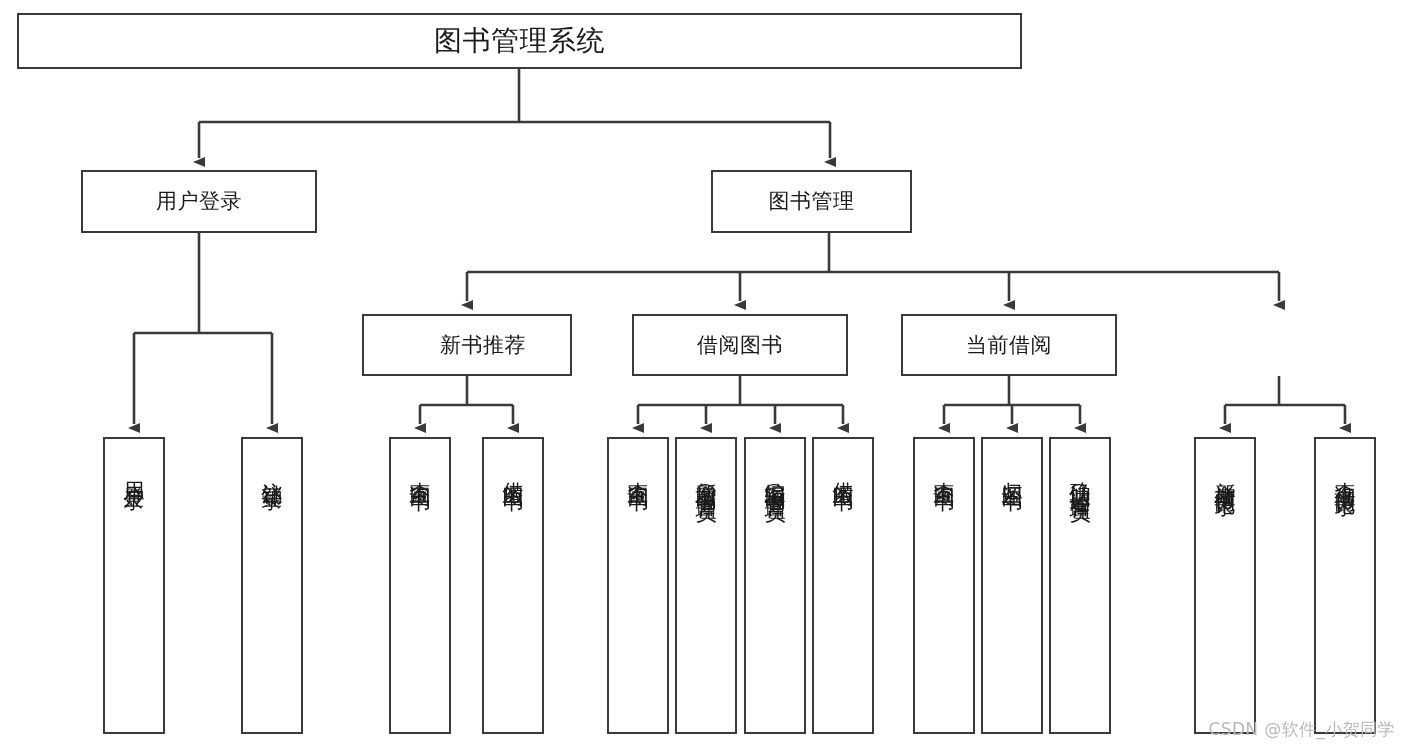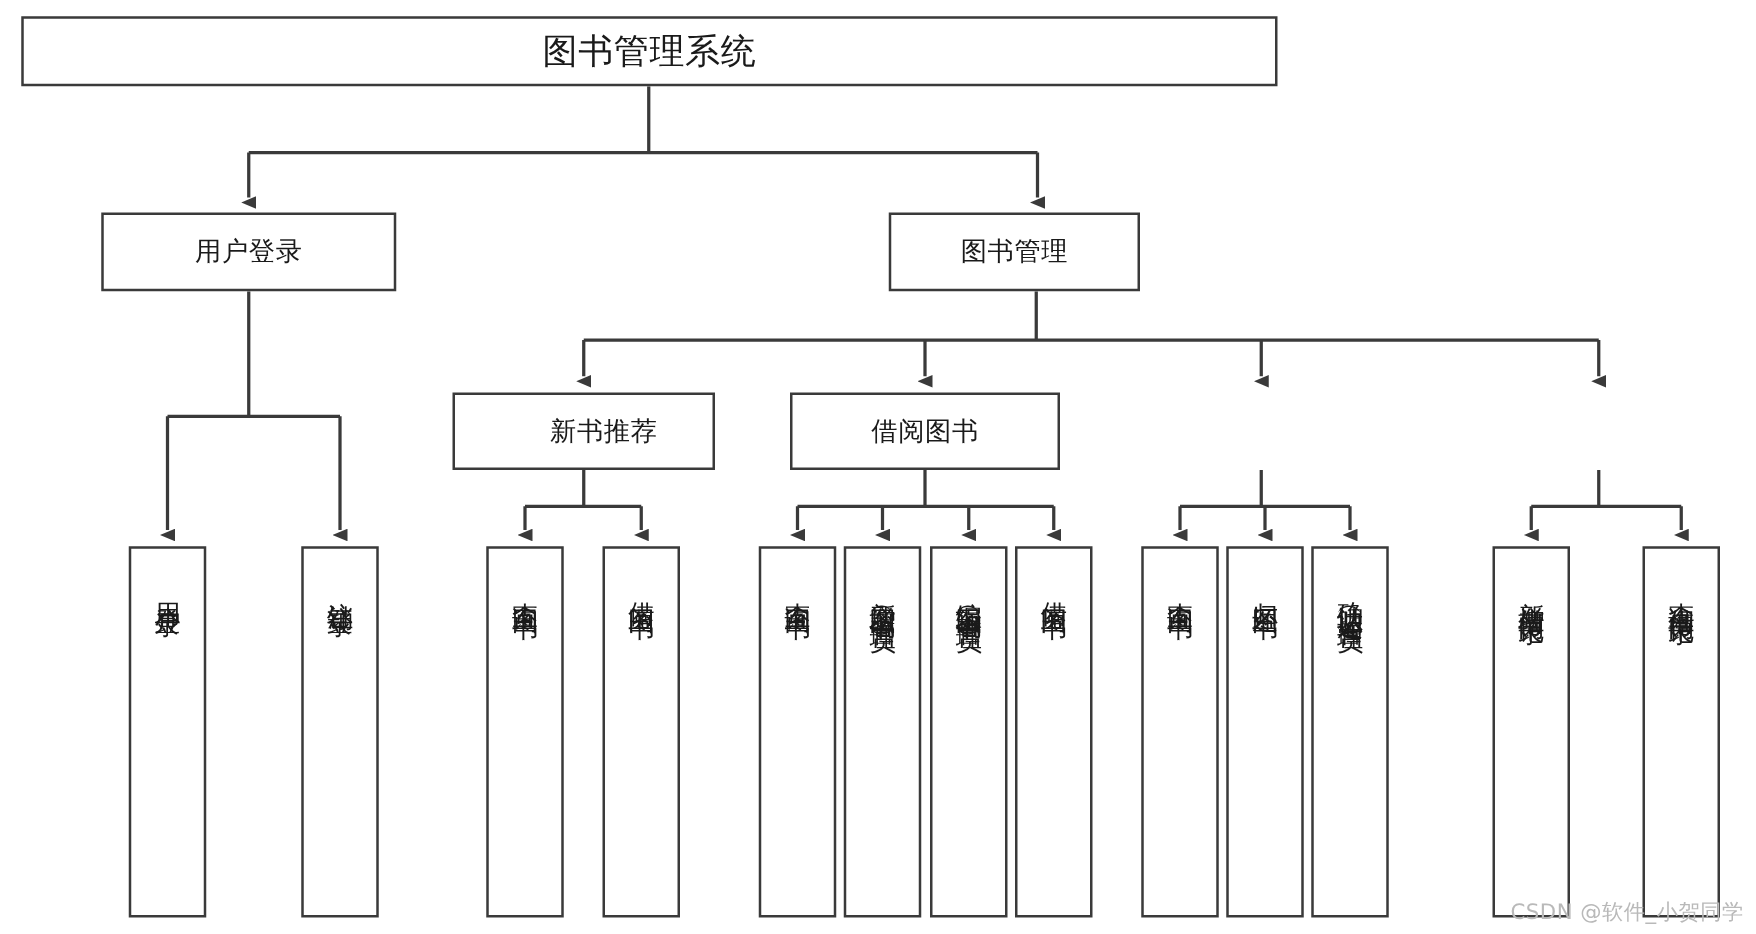--- a/index.html
+++ b/index.html
@@ -142,20 +142,23 @@
   <div class="node level2" style="left:711px; top:170px; width:201px; height:63px;">
     <span class="node-label">图书管理</span>
   </div>
 
   <div class="node level3" style="left:362px; top:314px; width:210px; height:62px;padding-left:32px;">
     <span class="node-label">新书推荐</span>
   </div>
   <div class="node level3" style="left:632px; top:314px; width:216px; height:62px;">
     <span class="node-label">借阅图书</span>
   </div>
+  <div class="node level3" style="left:901px; top:314px; width:216px; height:62px;">
+    <span class="node-label">当前借阅</span>
+  </div>
 
   <div class="node leaf" style="left:103px; top:437px; width:62px; height:297px;">
     <span class="node-label">用户登录</span>
   </div>
   <div class="node leaf" style="left:241px; top:437px; width:62px; height:297px;">
     <span class="node-label">注销登录</span>
   </div>
 
   <div class="node leaf" style="left:389px; top:437px; width:62px; height:297px;">
     <span class="node-label">查询图书</span>

